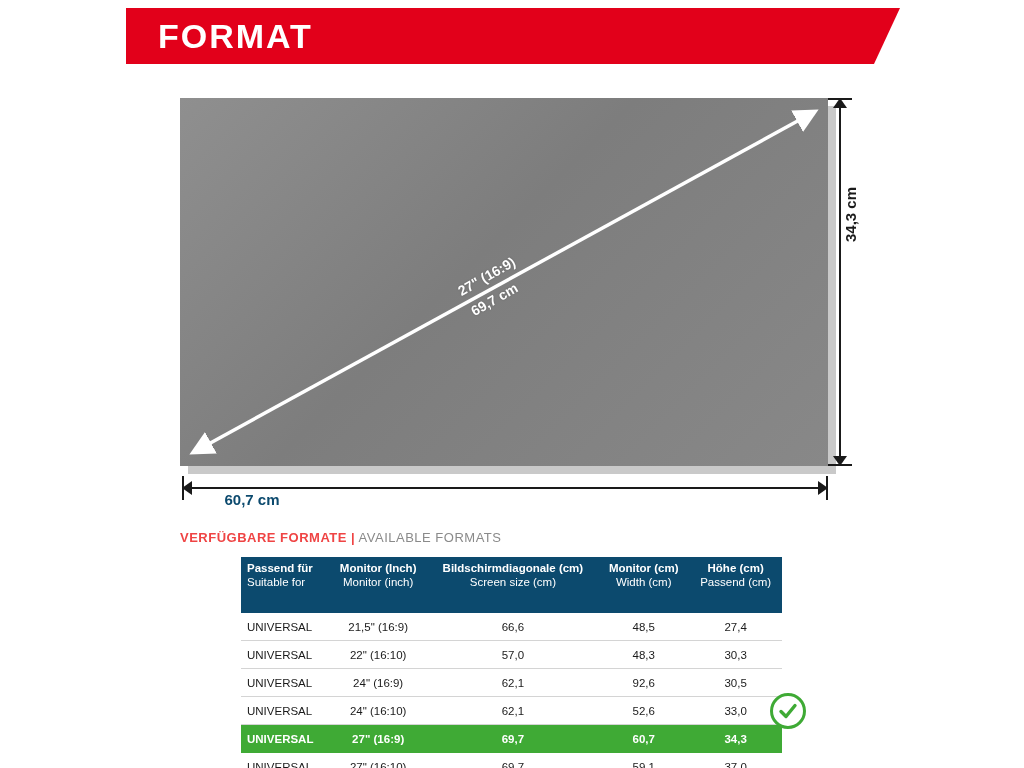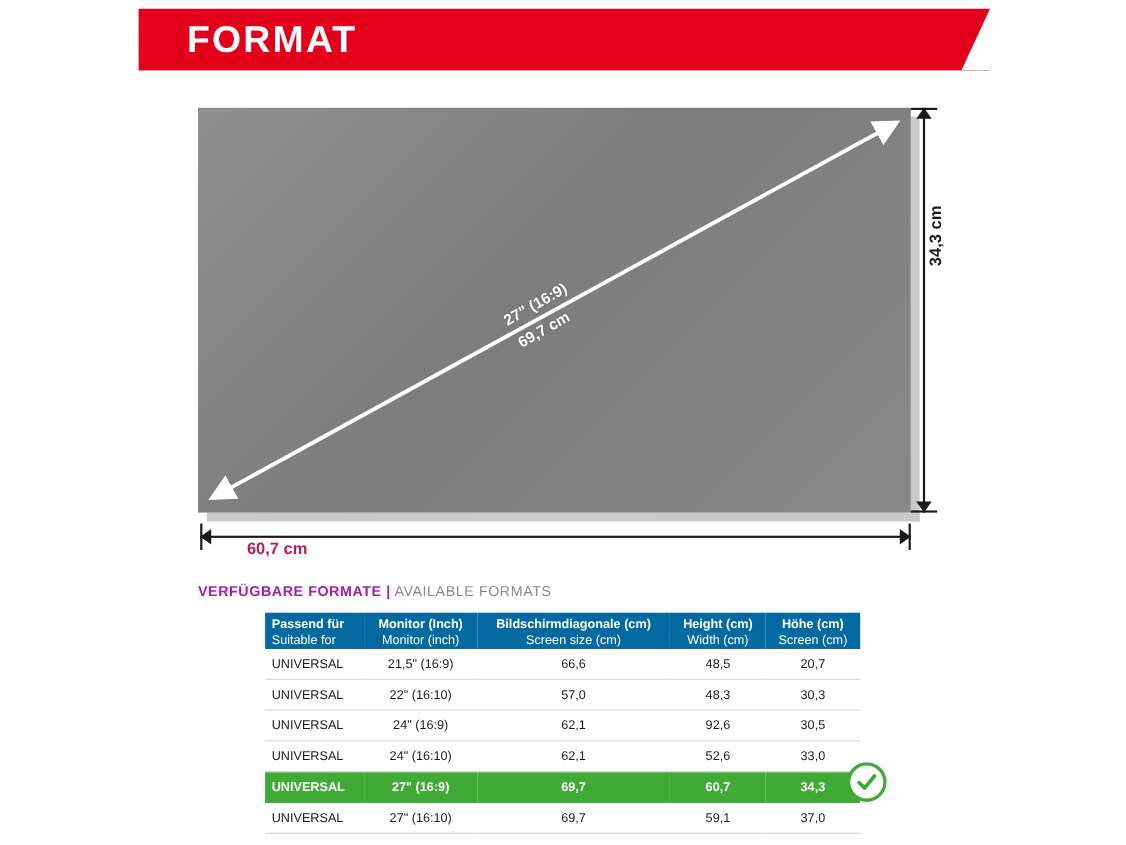--- a/index.html
+++ b/index.html
@@ -29,21 +29,21 @@
     content: "";
     position: absolute;
     right: -0px; top: 0;
     width: 0; height: 0;
   }
   .header-title {
     color: #ffffff;
     font-size: 34px;
     font-weight: bold;
     letter-spacing: 2px;
-    margin-left: 44px;
+    margin-left: 32px;
     font-family: "Liberation Sans", sans-serif;
   }
   .header-notch {
     position: absolute;
     left: 874px; top: 8px;
     width: 26px; height: 56px;
     background: #ffffff;
     clip-path: polygon(100% 0, 100% 100%, 0 100%);
   }
 
@@ -138,47 +138,47 @@
   .dim-h-arrow-r { left: 818px; border-left: 10px solid #1a1a1a; }
   .dim-h-cap-l, .dim-h-cap-r {
     position: absolute; top: 476px; width: 2px; height: 24px; background: #1a1a1a;
   }
   .dim-h-cap-l { left: 182px; }
   .dim-h-cap-r { left: 826px; }
   .dim-h-text {
     position: absolute;
     left: 0; top: 491px; width: 1024px;
     text-align: center;
-    font-size: 15px; font-weight: bold; color: #be185d;
+    font-size: 15px; font-weight: bold; color: #0c4a6e;
   }
   .dim-h-text span { margin-left: -520px; }
 
   
   .formats-caption {
     position: absolute;
     left: 180px; top: 530px;
     font-size: 13px; letter-spacing: .5px;
   }
-  .formats-caption .bold { font-weight: bold; color: #a21caf; }
+  .formats-caption .bold { font-weight: bold; color: #ef4444; }
   .formats-caption .light { color: #8a8a8a; margin-top: 18px; }
 
   table.formats {
     position: absolute;
     left: 241px; top: 557px;
     width: 541px;
     border-collapse: collapse;
     font-size: 11.5px;
     color: #1a1a1a;
   }
   table.formats thead th {
-    background: #0369a1;
+    background: #0c4a6e;
     color: #ffffff;
     font-weight: bold;
     text-align: center;
-    padding: 4px 6px 0 6px;
+    padding: 4px 6px 23px 6px;
     line-height: 1.25;
     vertical-align: top;
     border: none;
   }
   table.formats thead th .sub { font-weight: normal; display: block; }
   table.formats thead th.left-col { text-align: left; }
   table.formats tbody td {
     border-bottom: 1px solid #d4d4d4;
     padding: 5px 6px;
     text-align: center;
@@ -262,36 +262,36 @@
         </th>
         <th>
           <span>Monitor (Inch)</span>
           <span class="sub">Monitor (inch)</span>
         </th>
         <th>
           <span>Bildschirmdiagonale (cm)</span>
           <span class="sub">Screen size (cm)</span>
         </th>
         <th>
-          <span>Height (cm)</span>
+          <span>Monitor (cm)</span>
           <span class="sub">Width (cm)</span>
         </th>
         <th>
           <span>Höhe (cm)</span>
-          <span class="sub">Screen (cm)</span>
+          <span class="sub">Passend (cm)</span>
         </th>
       </tr>
     </thead>
     <tbody>
       <tr>
         <td class="left-col">UNIVERSAL</td>
         <td>21,5" (16:9)</td>
         <td>66,6</td>
         <td>48,5</td>
-        <td>20,7</td>
+        <td>27,4</td>
       </tr>
       <tr>
         <td class="left-col">UNIVERSAL</td>
         <td>22" (16:10)</td>
         <td>57,0</td>
         <td>48,3</td>
         <td>30,3</td>
       </tr>
       <tr>
         <td class="left-col">UNIVERSAL</td>

